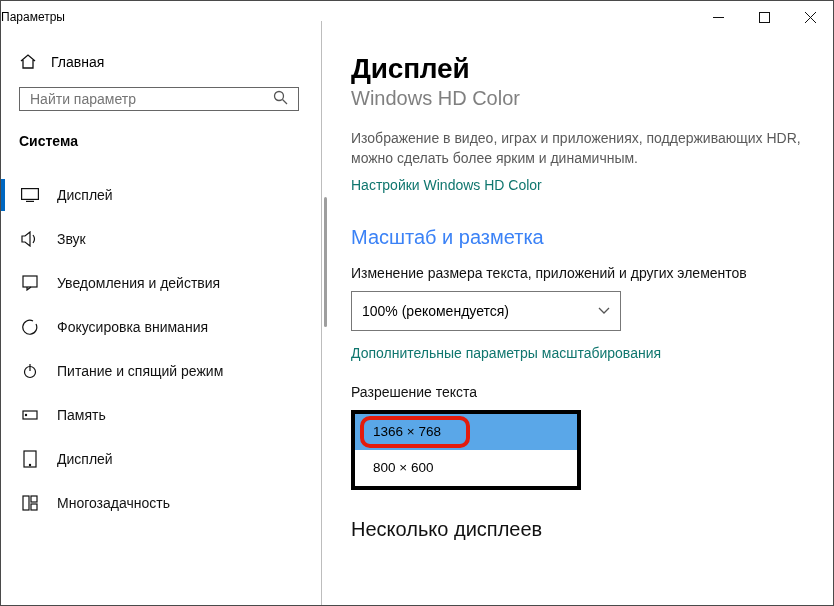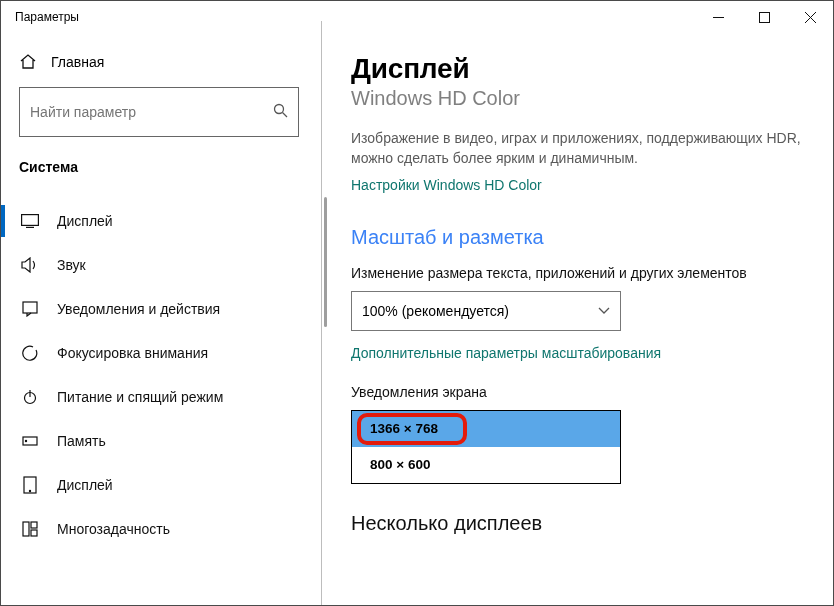--- a/index.html
+++ b/index.html
@@ -6,21 +6,20 @@
   body { background: #fff; }
   .window {
     width: 834px; height: 606px;
     border: 1px solid #4a4a4a;
     display: flex; flex-direction: column;
     position: relative;
     overflow: hidden;
   }
   .titlebar {
     height: 32px; display: flex; align-items: center;
-    padding-left: 14px;
     font-size: 12px; color: #000;
   }
   .titlebar-controls {
     margin-left: auto; display: flex;
   }
   .tb-btn {
     width: 46px; height: 32px; display: flex; align-items: center; justify-content: center;
     font-size: 12px; color: #111;
   }
   .tb-btn svg { stroke: #111; }
@@ -30,21 +29,21 @@
     display: flex; flex-direction: column;
     position: relative;
   }
   .home-row {
     display: flex; align-items: center; gap: 14px;
     padding: 8px 16px 8px 18px; font-size: 14px;
     color: #000;
   }
   .search-wrap { padding: 8px 16px 10px 18px; }
   .search {
-    width: 280px; height: 50px;
+    width: 280px; height: 24px;
     border: 1px solid #666;
     display: flex; align-items: center;
     padding: 0 10px;
     background: #fff;
   }
   .search input {
     flex: 1; border: none; outline: none; font-size: 14px;
     color: #666; background: transparent;
   }
   .cat {
@@ -83,24 +82,23 @@
   .h2 { font-size: 20px; font-weight: 400; margin-top: 32px; color: #3b82f6; }
   .label { font-size: 14px; color: #111; margin-top: 16px; }
   .dropdown {
     width: 270px; height: 40px; border: 1px solid #777;
     display: flex; align-items: center; padding: 12px 10px;
     margin-top: 10px; font-size: 14px;
     justify-content: space-between;
   }
   .chev { font-size: 11px; color: #555; }
   .res-list {
-    width: 270px; border: 1px solid #000000;
+    width: 230px; border: 4px solid #000000;
     margin-top: 10px; font-size: 13.5px;
     position: relative;
-    font-weight: bold;
   }
   .res-item {
     height: 36px; display: flex; align-items: center; padding: 0 18px;
   }
   .res-item.selected { background: #5aa7e8; color: #000; }
   .highlight-ring {
     position: absolute; left: 5px; top: 2px; width: 110px; height: 32px;
     border: 4px solid #e31b0c; border-radius: 10px; pointer-events:none;
   }
   .h2b { font-size: 20px; font-weight: 400; margin-top: 28px; color: #111; }
@@ -248,21 +246,21 @@
       <div class="dropdown">
         <span>100% (рекомендуется)</span>
         <span class="chev">
           <svg width="12" height="8" viewBox="0 0 12 8" fill="none" stroke="#555" stroke-width="1.3">
               <path d="M1 1 L6 6 L11 1"></path>
             </svg>
         </span>
       </div>
       <a class="link" style="margin-top:14px">Дополнительные параметры масштабирования</a>
 
-      <div class="label" style="margin-top:22px">Уведомления экрана</div>
+      <div class="label" style="margin-top:22px">Разрешение текста</div>
       <div class="res-list">
         <div class="res-item selected">
           <span>1366 × 768</span>
         </div>
         <div class="res-item">
           <span>800 × 600</span>
         </div>
         <div class="highlight-ring"></div>
       </div>
 

